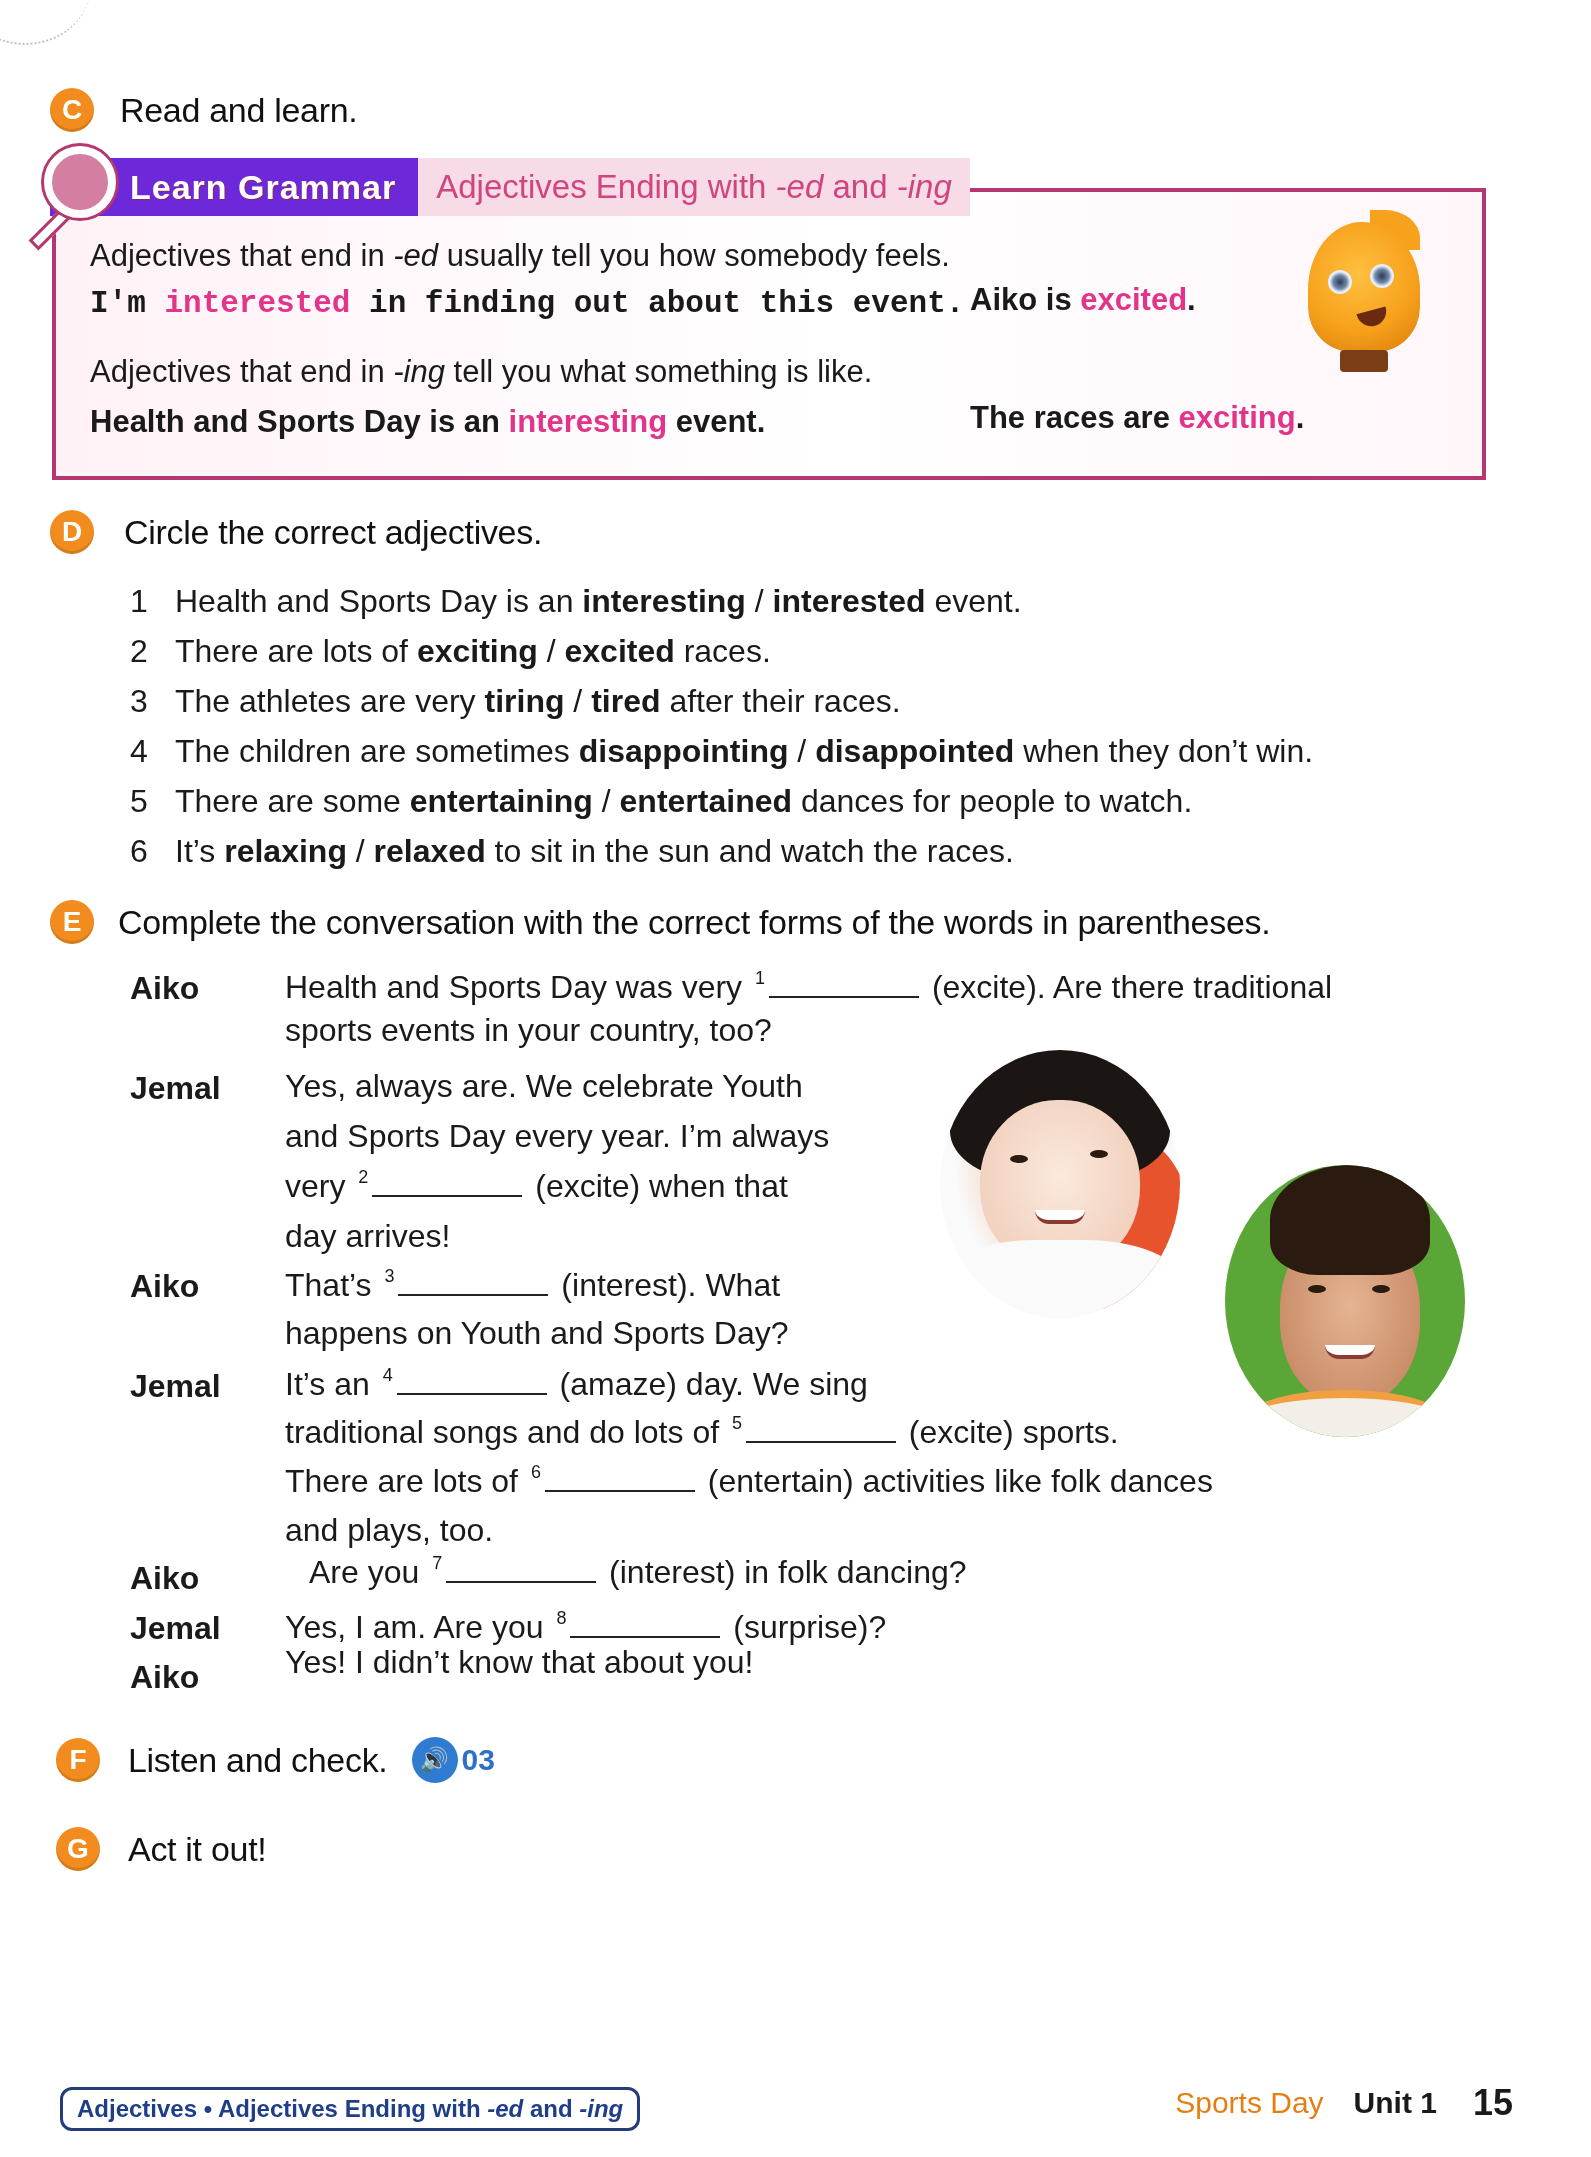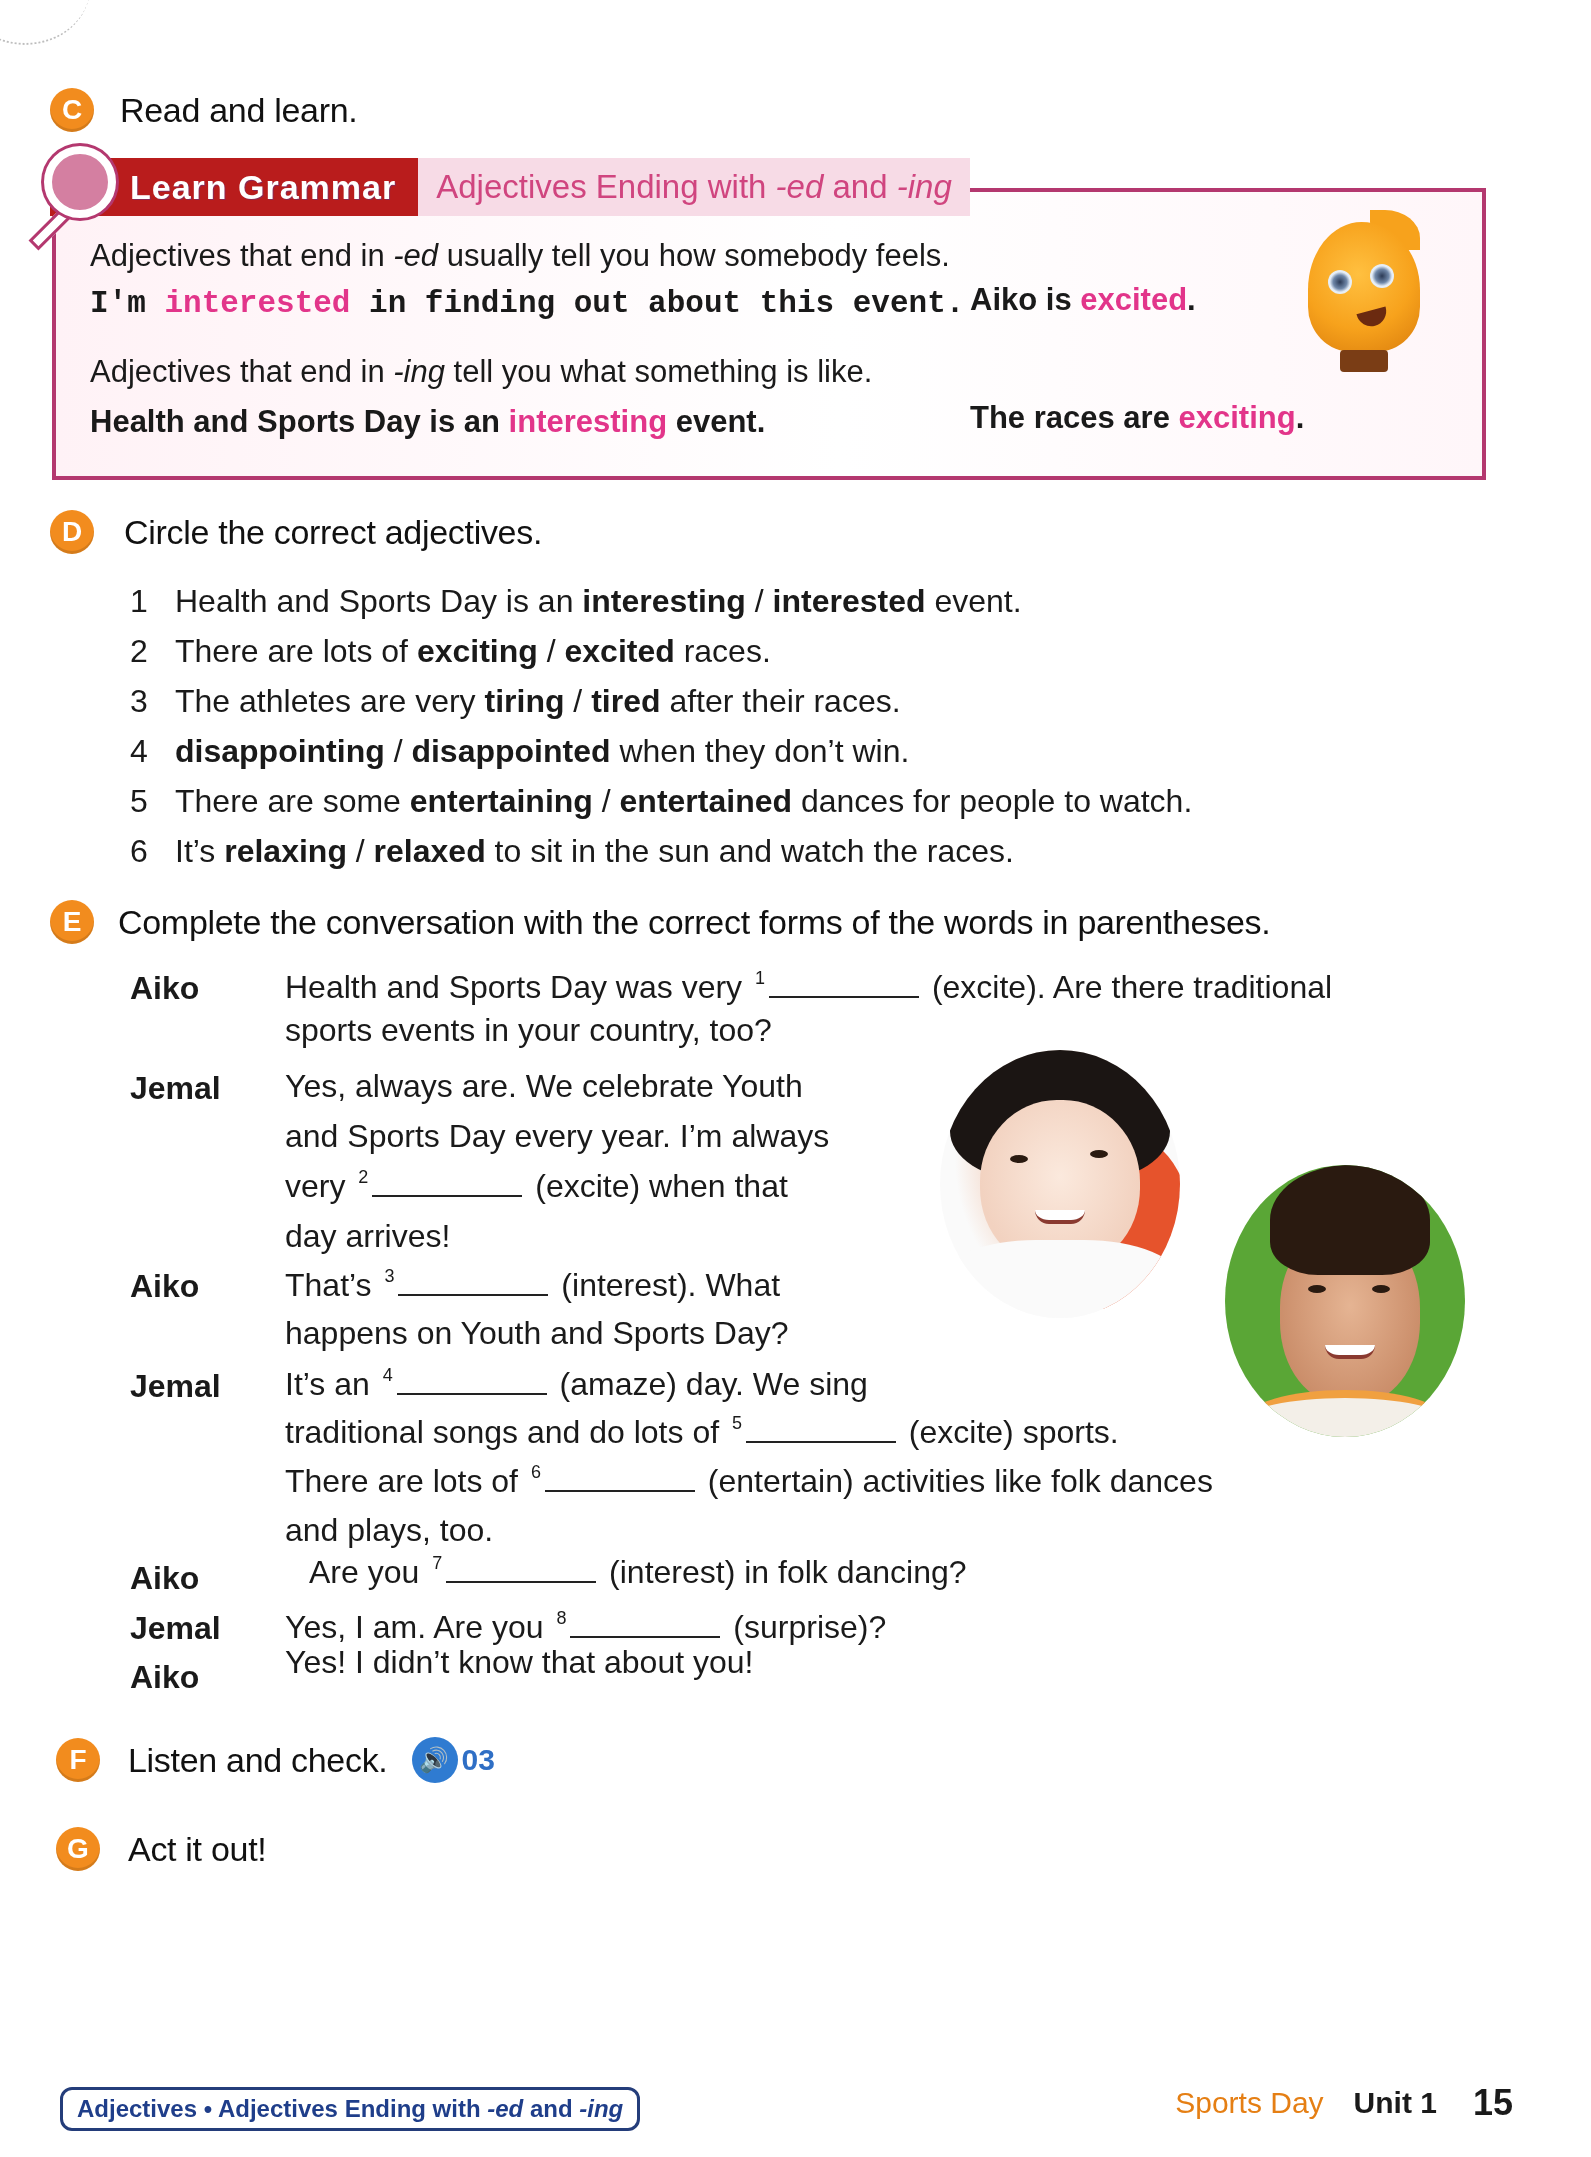--- a/index.html
+++ b/index.html
@@ -9,21 +9,21 @@
   .scan-arc { position: absolute; left: -40px; top: -70px; width: 130px; height: 115px; border-radius: 50%; border-bottom: 2px dotted #bdbdbd; }
 
   .section-head { position: absolute; display: flex; align-items: center; }
   .badge { width: 44px; height: 44px; border-radius: 50%; background: #f28c1e; color: #ffffff; font-weight: 700; font-size: 28px; display: flex; align-items: center; justify-content: center; flex-shrink: 0; box-shadow: inset 0 -3px 0 rgba(0,0,0,0.12); }
   .section-title { font-size: 34px; font-weight: 400; margin-left: 30px; letter-spacing: -0.3px; color: #111; }
 
   
   .grammar { position: absolute; left: 50px; top: 178px; width: 1436px; height: 302px; }
   .grammar-box { position: absolute; left: 2px; top: 10px; width: 1434px; height: 292px; border: 4px solid #b4386f; background: linear-gradient(90deg, #fff2f6 0%, #ffffff 55%, #fff6f9 100%); }
   .grammar-header { position: absolute; left: 0; top: -20px; display: flex; height: 58px; }
-  .lg-label { background: #b91c1c; color: #ffffff; font-weight: 700; font-size: 34px; padding: 0 22px 0 80px; display: flex; align-items: center; letter-spacing: 1px; text-shadow: 1px 1px 0 #8a2a55; }
+  .lg-label { background: #6d28d9; color: #ffffff; font-weight: 700; font-size: 34px; padding: 0 22px 0 80px; display: flex; align-items: center; letter-spacing: 1px; text-shadow: 1px 1px 0 #8a2a55; }
   .lg-topic { background: #f7dbe6; color: #d0457f; font-size: 33px; padding: 0 18px; display: flex; align-items: center; }
   .lg-topic i { font-style: italic; }
   .magnifier { position: absolute; left: -6px; top: -32px; width: 72px; height: 72px; border-radius: 50%; background: #d47fa1; border: 8px solid #ffffff; box-shadow: 0 0 0 3px #b4386f; z-index: 2; }
   .magnifier-handle { position: absolute; left: -30px; top: 28px; width: 46px; height: 14px; background: #ffffff; border: 3px solid #b4386f; transform: rotate(-45deg); transform-origin: right center; z-index: 1; }
 
   .g-line { position: absolute; left: 40px; font-size: 31px; white-space: nowrap; }
   .g-rule { font-weight: 400; }
   .g-ex { font-weight: 700; }
   .pink { color: #e2358a; }
   .g-right { position: absolute; font-size: 31px; font-weight: 700; white-space: nowrap; }
@@ -147,20 +147,21 @@
   <div class="d-item">
     <span class="d-num">3</span>
     <span style="white-space:pre">The athletes are very </span>
       <b>tiring</b>
       <span style="white-space:pre"> / </span>
       <b>tired</b>
       <span style="white-space:pre"> after their races.</span>
   </div>
   <div class="d-item">
     <span class="d-num">4</span>
+    <span style="white-space:pre">The children are sometimes </span>
       <b>disappointing</b>
       <span style="white-space:pre"> / </span>
       <b>disappointed</b>
       <span style="white-space:pre"> when they don’t win.</span>
   </div>
   <div class="d-item">
     <span class="d-num">5</span>
     <span style="white-space:pre">There are some </span>
       <b>entertaining</b>
       <span style="white-space:pre"> / </span>

